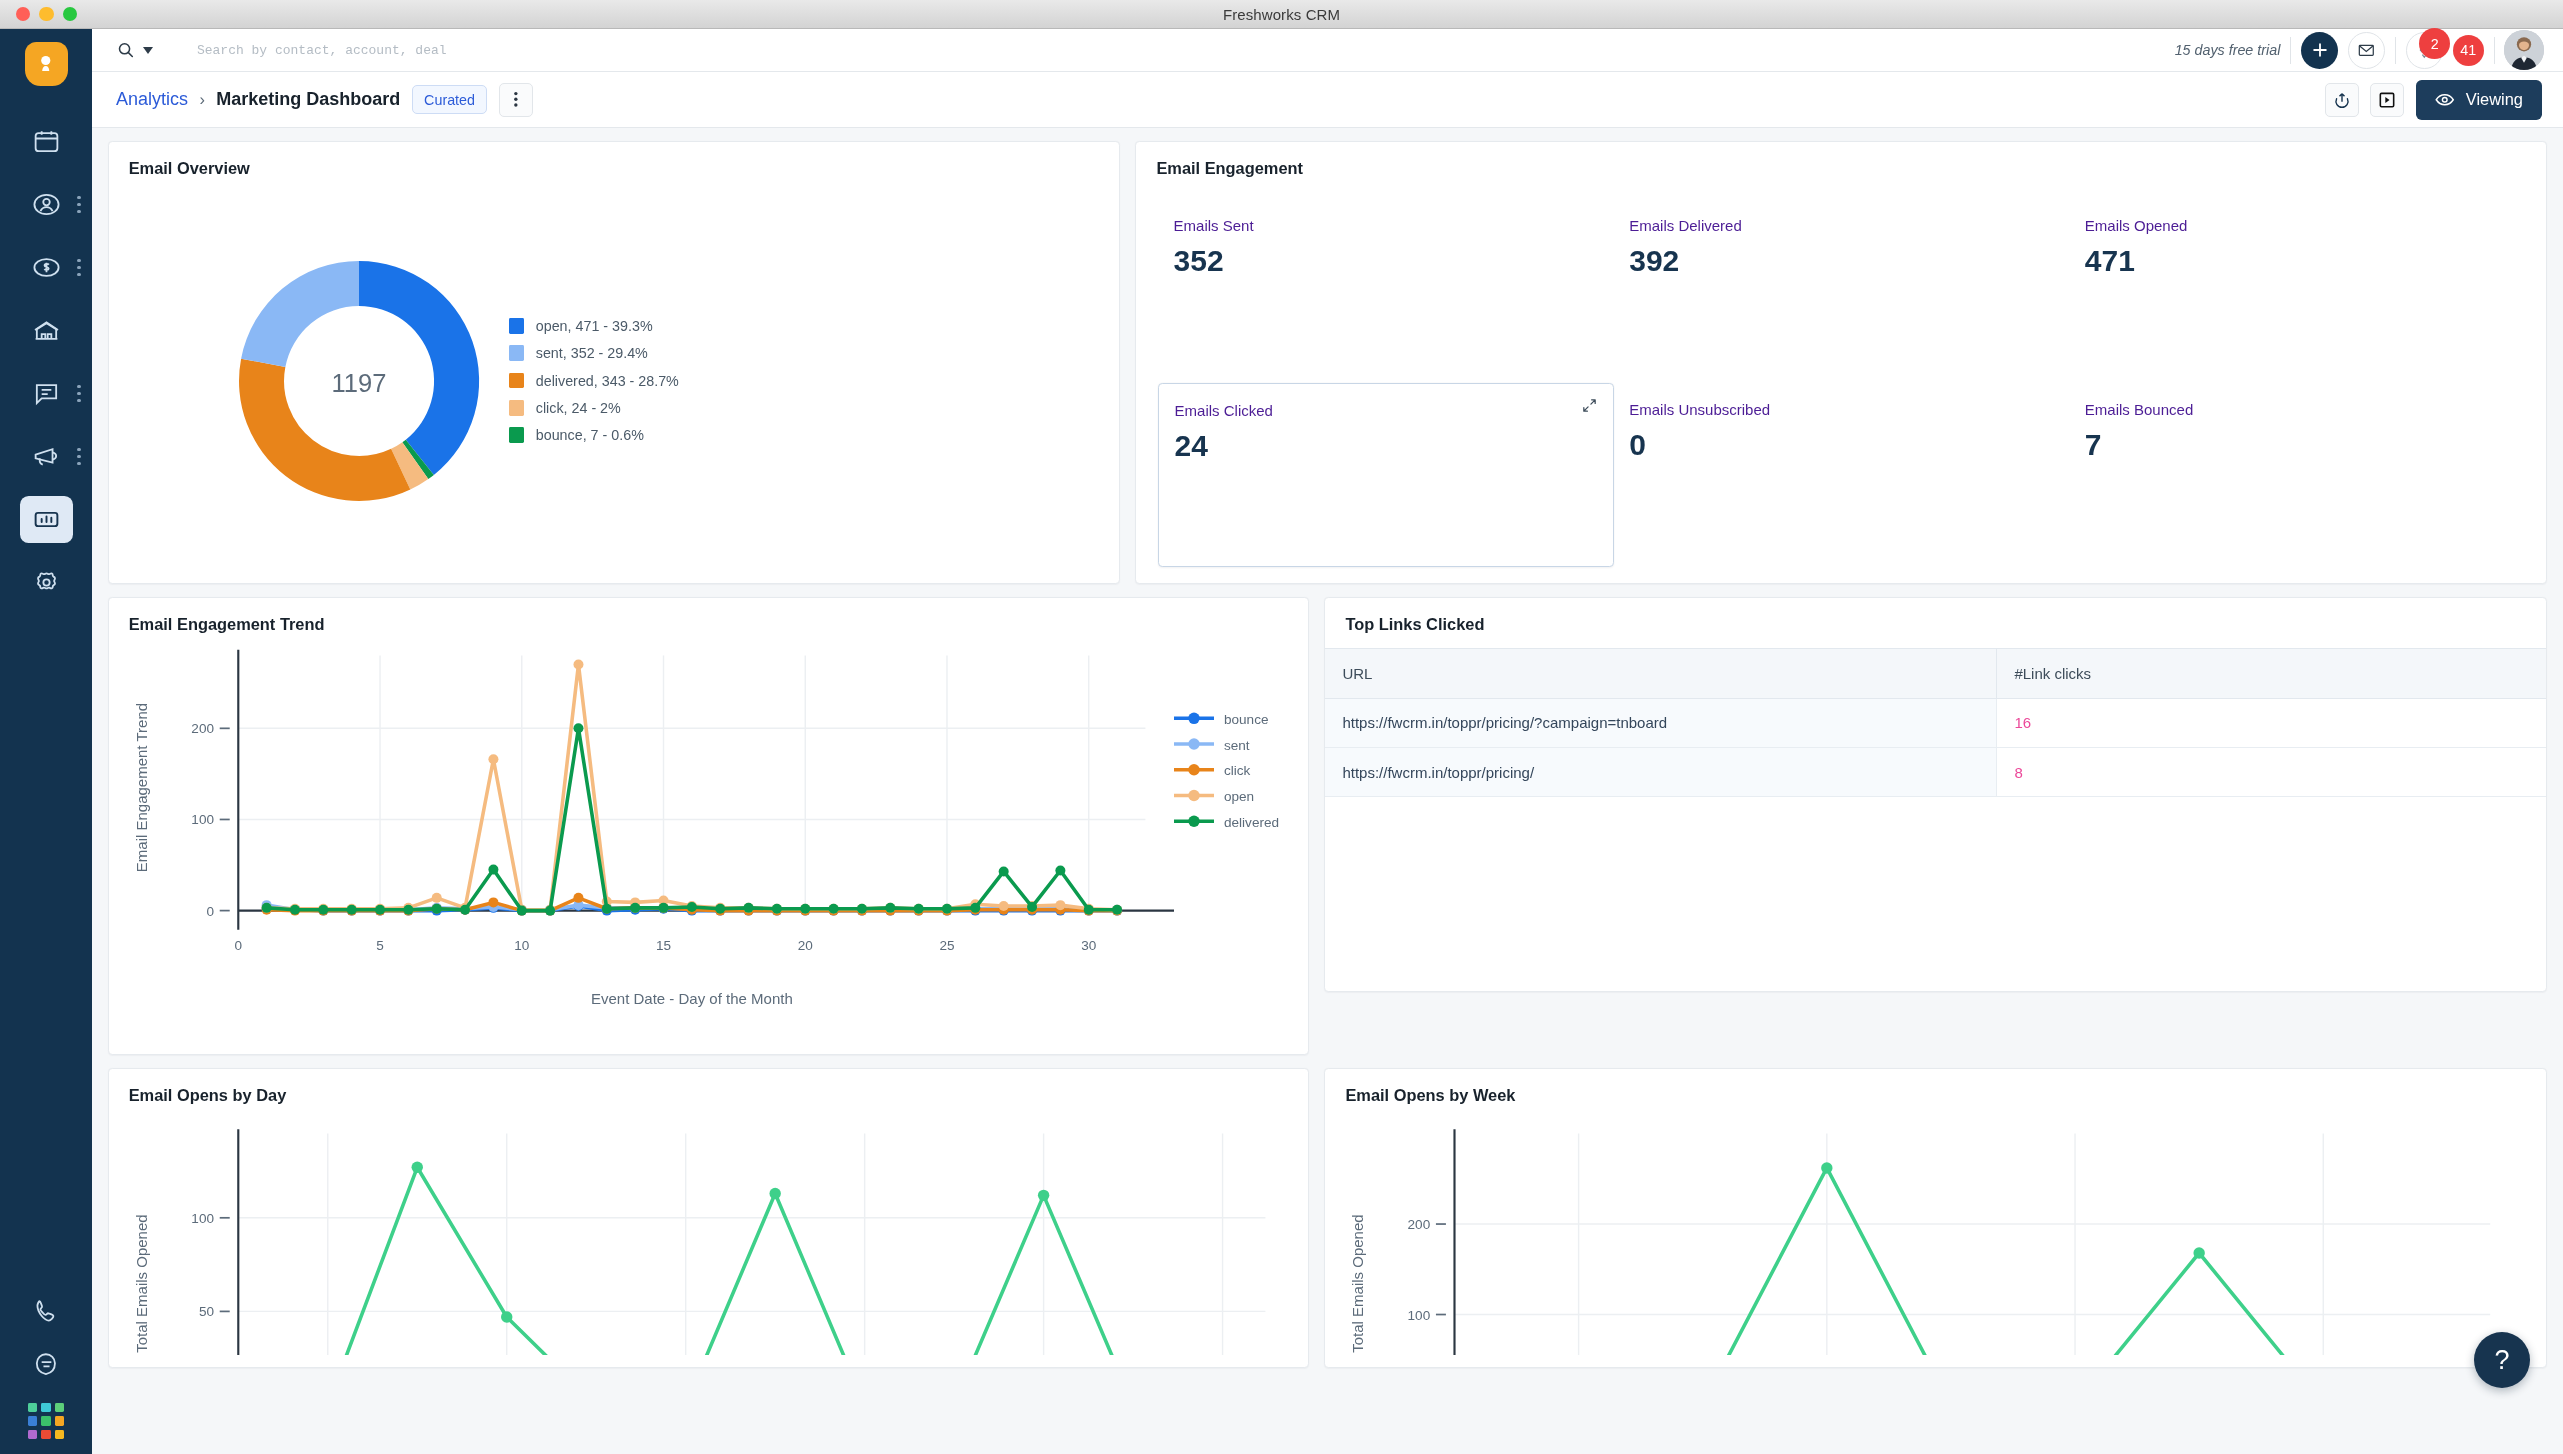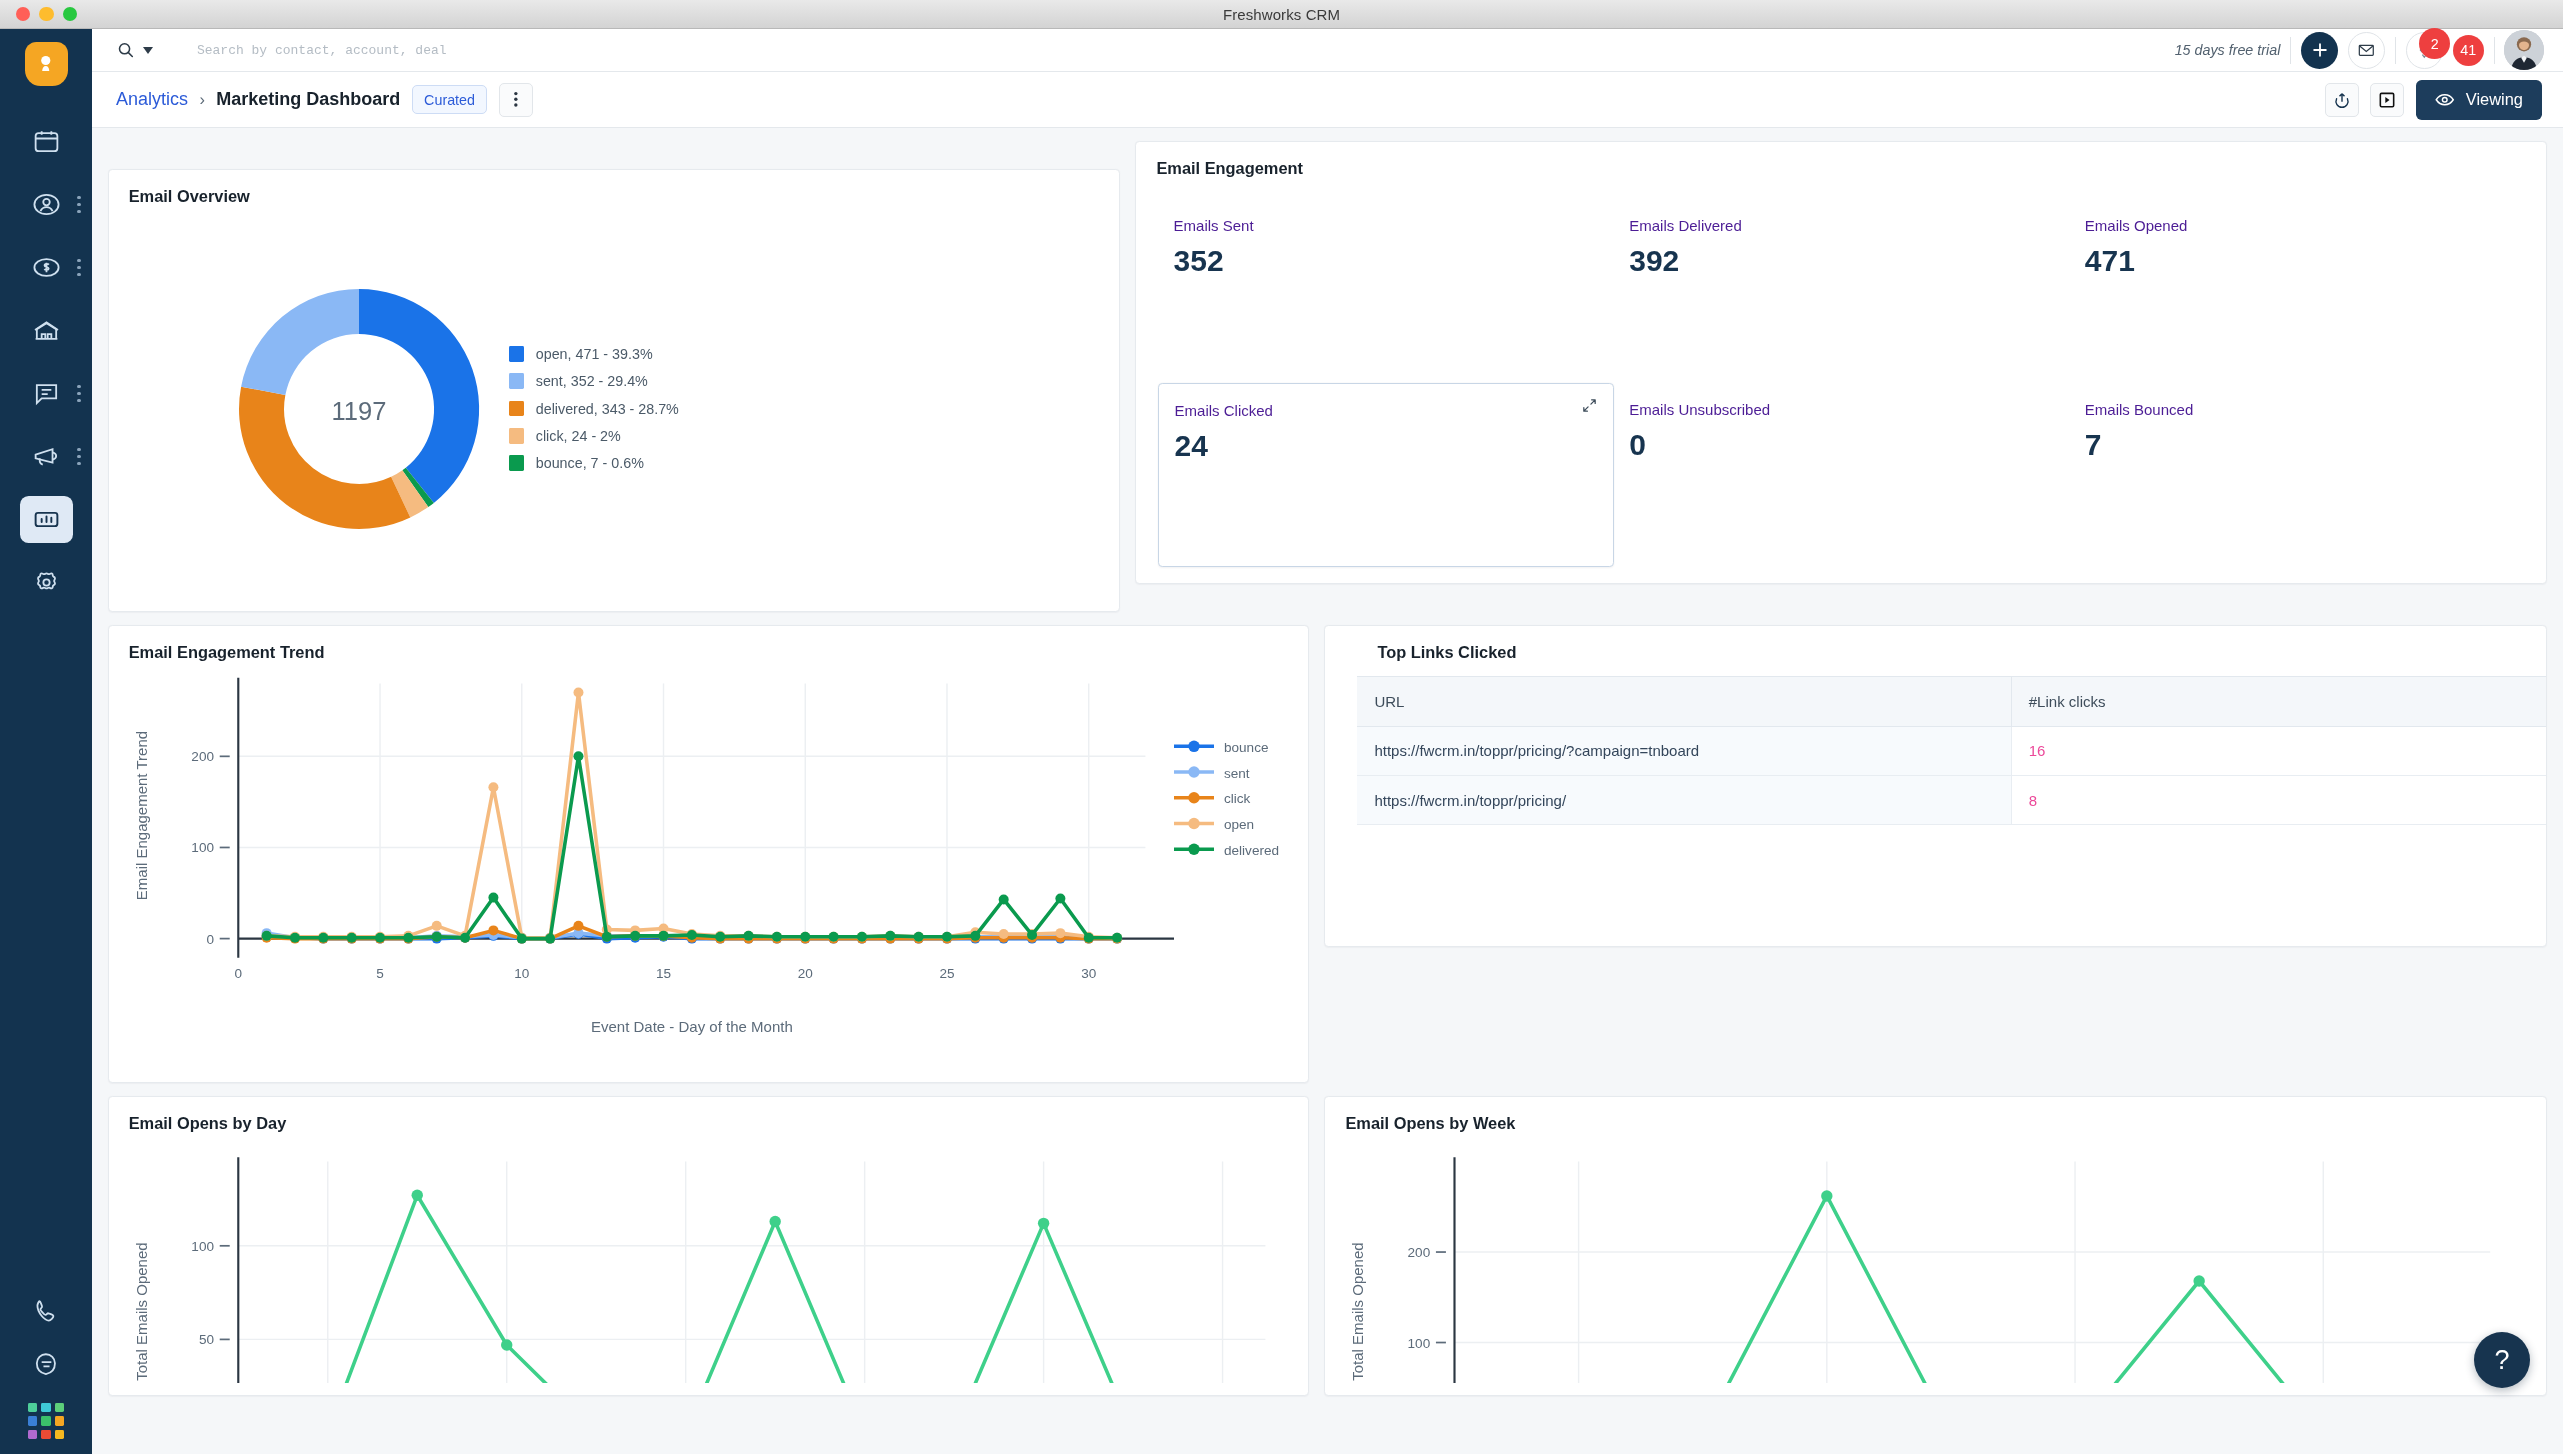--- a/index.html
+++ b/index.html
@@ -119,21 +119,21 @@
   .board{ flex:1; overflow:hidden; padding:13px 15.7px 0 15.7px; }
   .row{ display:flex; gap:15.7px; margin-bottom:13px; }
   .card{
     background:#fff; border:0.7px solid #e6eaee; border-radius:4.3px;
     box-shadow:0 0.7px 1.4px rgba(16,24,40,.04);
     display:flex; flex-direction:column;
   }
   .card-title{ font-size:16.4px; font-weight:bold; color:#18222c; padding:17px 20px 0 20px; }
 
   
-  .donut-card{ width:1012px; height:443px;margin-top:28px; }
+  .donut-card{ width:1012px; height:443px; }
   .donut-body{ flex:1; display:flex; align-items:center; }
   .donut-hold{ width:400px; display:flex; justify-content:flex-end; }
   svg.donut{ display:block; }
   .legend{ display:flex; flex-direction:column; gap:11.4px; }
   .legend-row{ display:flex; align-items:center; gap:11.4px; }
   .legend-sw{ width:15.7px; height:15.7px; border-radius:1.4px; flex:0 0 auto; }
   .legend-tx{ font-size:14.3px; color:#4b5a68; white-space:nowrap; }
 
   
   .eng-card{ flex:1; height:443px; }
@@ -144,21 +144,21 @@
   .kpi-val{ font-size:30px; font-weight:bold; color:#17344f; }
   .expand{
     position:absolute; top:7.2px; right:8.6px; width:29px; height:29px;
     display:flex; align-items:center; justify-content:center;
     background:#fff; border-radius:4.3px;
   }
 
   
   .trend-card{ width:1201px; height:458px; }
   .trend-body{ flex:1; position:relative; }
-  .links-card{ flex:1; height:322px;padding-left:32px; }
+  .links-card{ flex:1; height:395px; }
 
   
   .tbl{ width:100%; border-collapse:collapse; margin-top:14.3px; }
   .tbl th{
     text-align:left; font-weight:normal; font-size:15px; color:#3d4c5a;
     background:#f4f7fa; border-top:0.7px solid #e2e8ee; border-bottom:0.7px solid #e2e8ee;
     padding:15.7px 17px;
   }
   .tbl th + th{ border-left:0.7px solid #e2e8ee; }
   .tbl td{ font-size:15px; color:#ec4899; padding:15.7px 17px; border-bottom:0.7px solid #e8edf2; }

